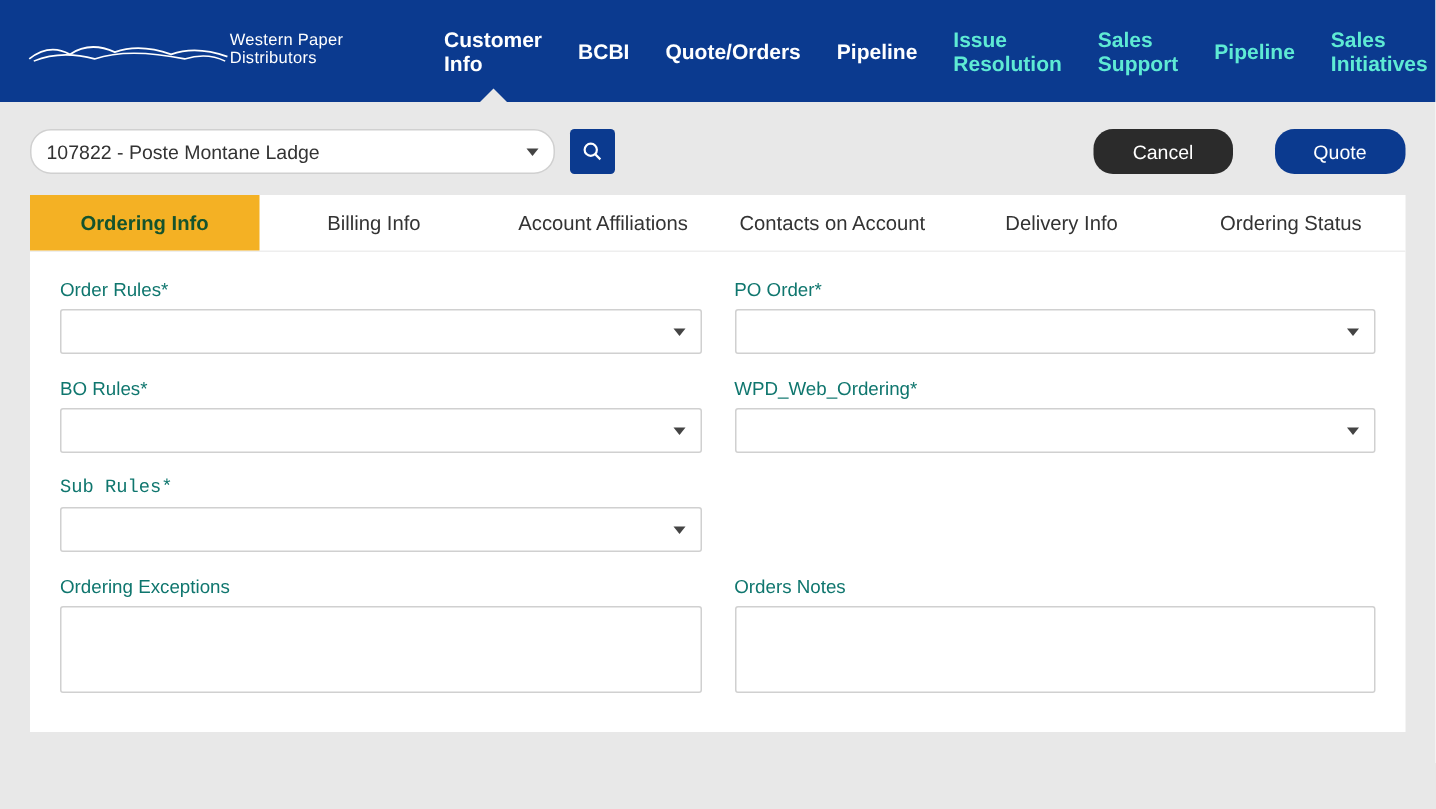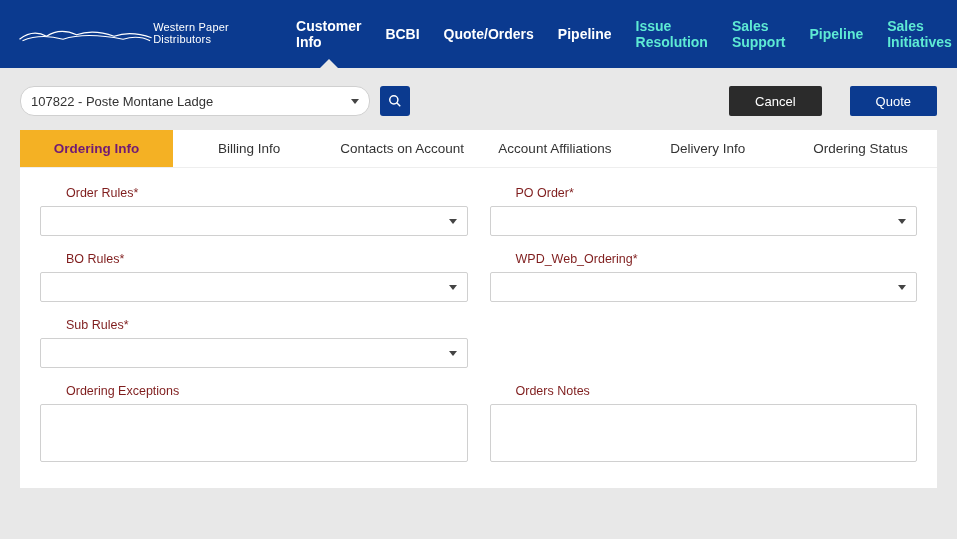--- a/index.html
+++ b/index.html
@@ -97,21 +97,21 @@
     height: 30px;
     border-radius: 3px;
     display: flex;
     align-items: center;
     justify-content: center;
     cursor: pointer;
   }
   .spacer { flex: 1; }
   .btn {
     height: 30px;
-    border-radius: 2px;
+    border-radius: 13px;
     padding: 0 26px;
     font-size: 13px;
     font-weight: 500;
     display: flex;
     align-items: center;
     justify-content: center;
     cursor: pointer;
     border: none;
   }
   .btn-dark { background: #2b2b2b; color: #fff; }
@@ -128,36 +128,35 @@
   .tab {
     flex: 1;
     text-align: center;
     padding: 11px 4px;
     font-size: 13.5px;
     color: #333;
     cursor: pointer;
   }
   .tab.active {
     background: #f4b124;
-    color: #701a75;
+    color: #14532d;
     font-weight: 600;
   }
 
   .form-body {
     padding: 18px 20px 26px 20px;
     display: grid;
     grid-template-columns: 1fr 1fr;
     column-gap: 22px;
     row-gap: 16px;
   }
   .field { display: flex; flex-direction: column; gap: 6px; }
   .field-label {
     font-size: 12.5px;
-    color: #7f1d1d;
-    margin-left: 26px;
+    color: #0f766e;
   }
   .select-box, .textarea-box {
     border: 1px solid #d0d0d0;
     background: #fff;
     border-radius: 2px;
   }
   .select-box {
     height: 30px;
     display: flex;
     align-items: center;
@@ -165,21 +164,21 @@
     padding: 0 10px;
     cursor: pointer;
   }
   .textarea-box {
     height: 58px;
     resize: none;
     padding: 6px;
     font-family: inherit;
     font-size: 13px;
   }
-  .left-only { grid-column: 1; }
+  .left-only { grid-column: 1; font-family: Liberation Mono, monospace; }
 </style>
 </head>
 <body>
 
 <div class="header">
   <div class="logo">
     <svg width="180" height="22" viewBox="0 0 180 22">
       <path d="M2 18 Q 20 4 38 14 Q 56 2 78 12 Q 100 4 128 14 Q 150 6 178 16" stroke="#ffffff" stroke-width="1.6" fill="none"></path>
       <path d="M6 20 Q 30 10 60 18 Q 90 8 140 18 Q 160 12 176 20" stroke="#ffffff" stroke-width="1.4" fill="none"></path>
     </svg>
@@ -211,22 +210,22 @@
   <div class="spacer"></div>
   <button class="btn btn-dark">Cancel</button>
   <div style="width:8px"></div>
   <button class="btn btn-blue">Quote</button>
 </div>
 
 <div class="panel">
   <div class="tabs">
     <div class="tab active">Ordering Info</div>
     <div class="tab">Billing Info</div>
+    <div class="tab">Account Affiliations</div>
     <div class="tab">Contacts on Account</div>
-    <div class="tab">Account Affiliations</div>
     <div class="tab">Delivery Info</div>
     <div class="tab">Ordering Status</div>
   </div>
 
   <div class="form-body">
 
     <div class="field">
       <div class="field-label">Order Rules*</div>
       <div class="select-box">
         <span class="caret-down"></span>

